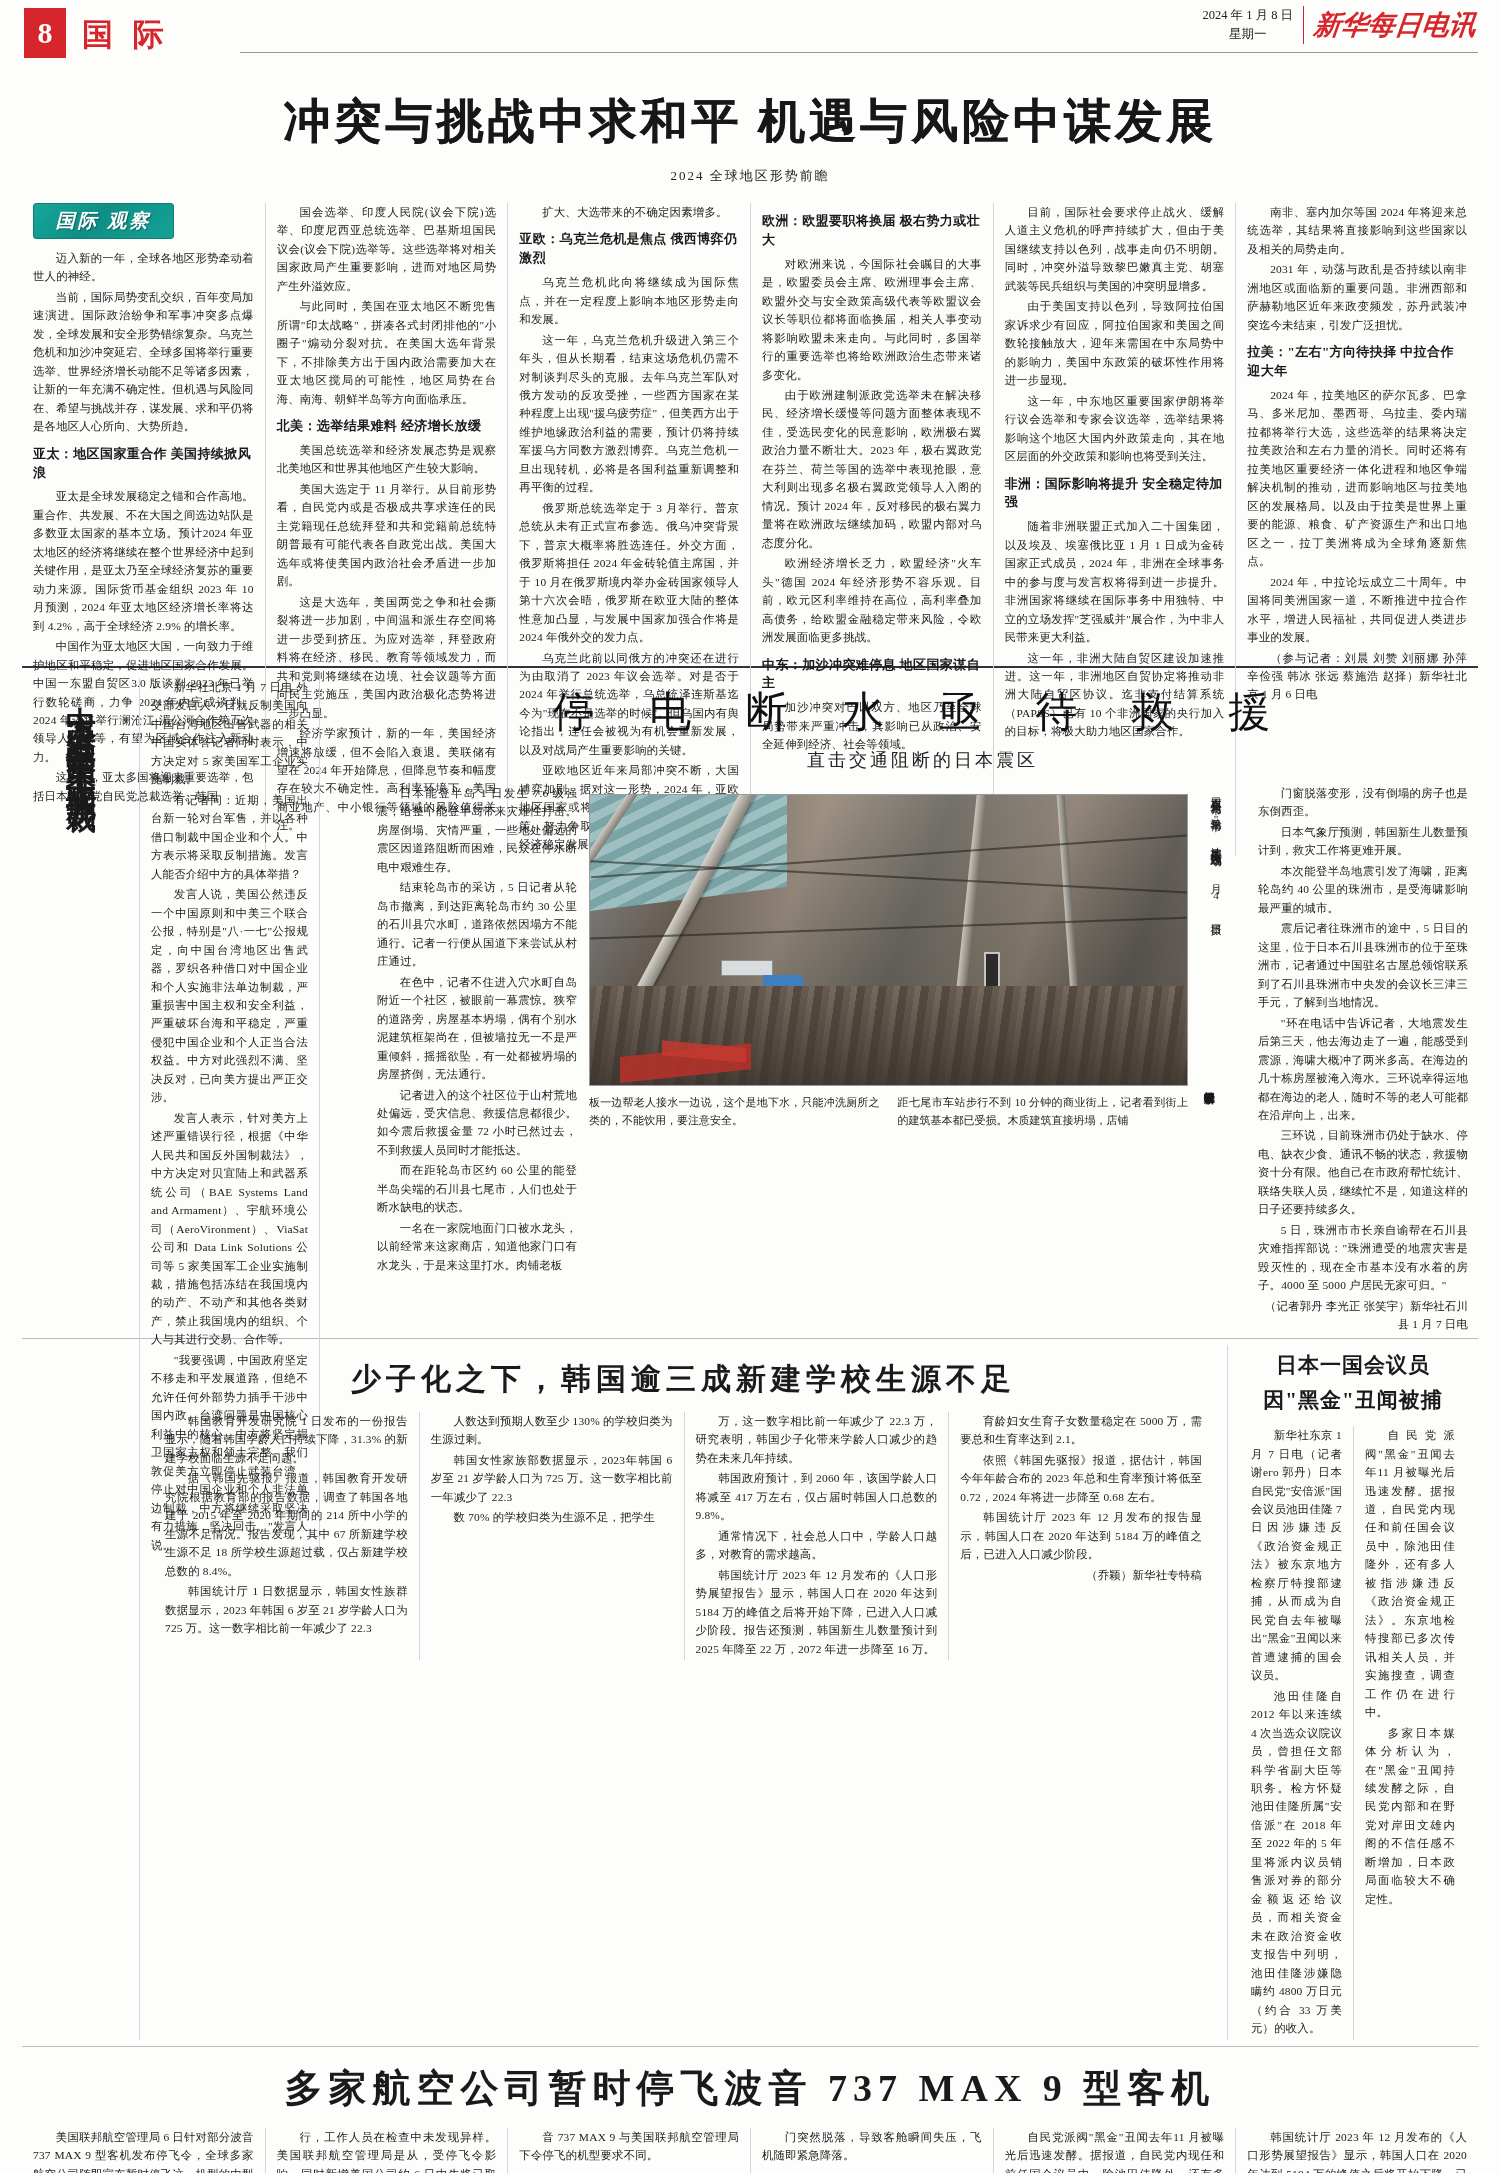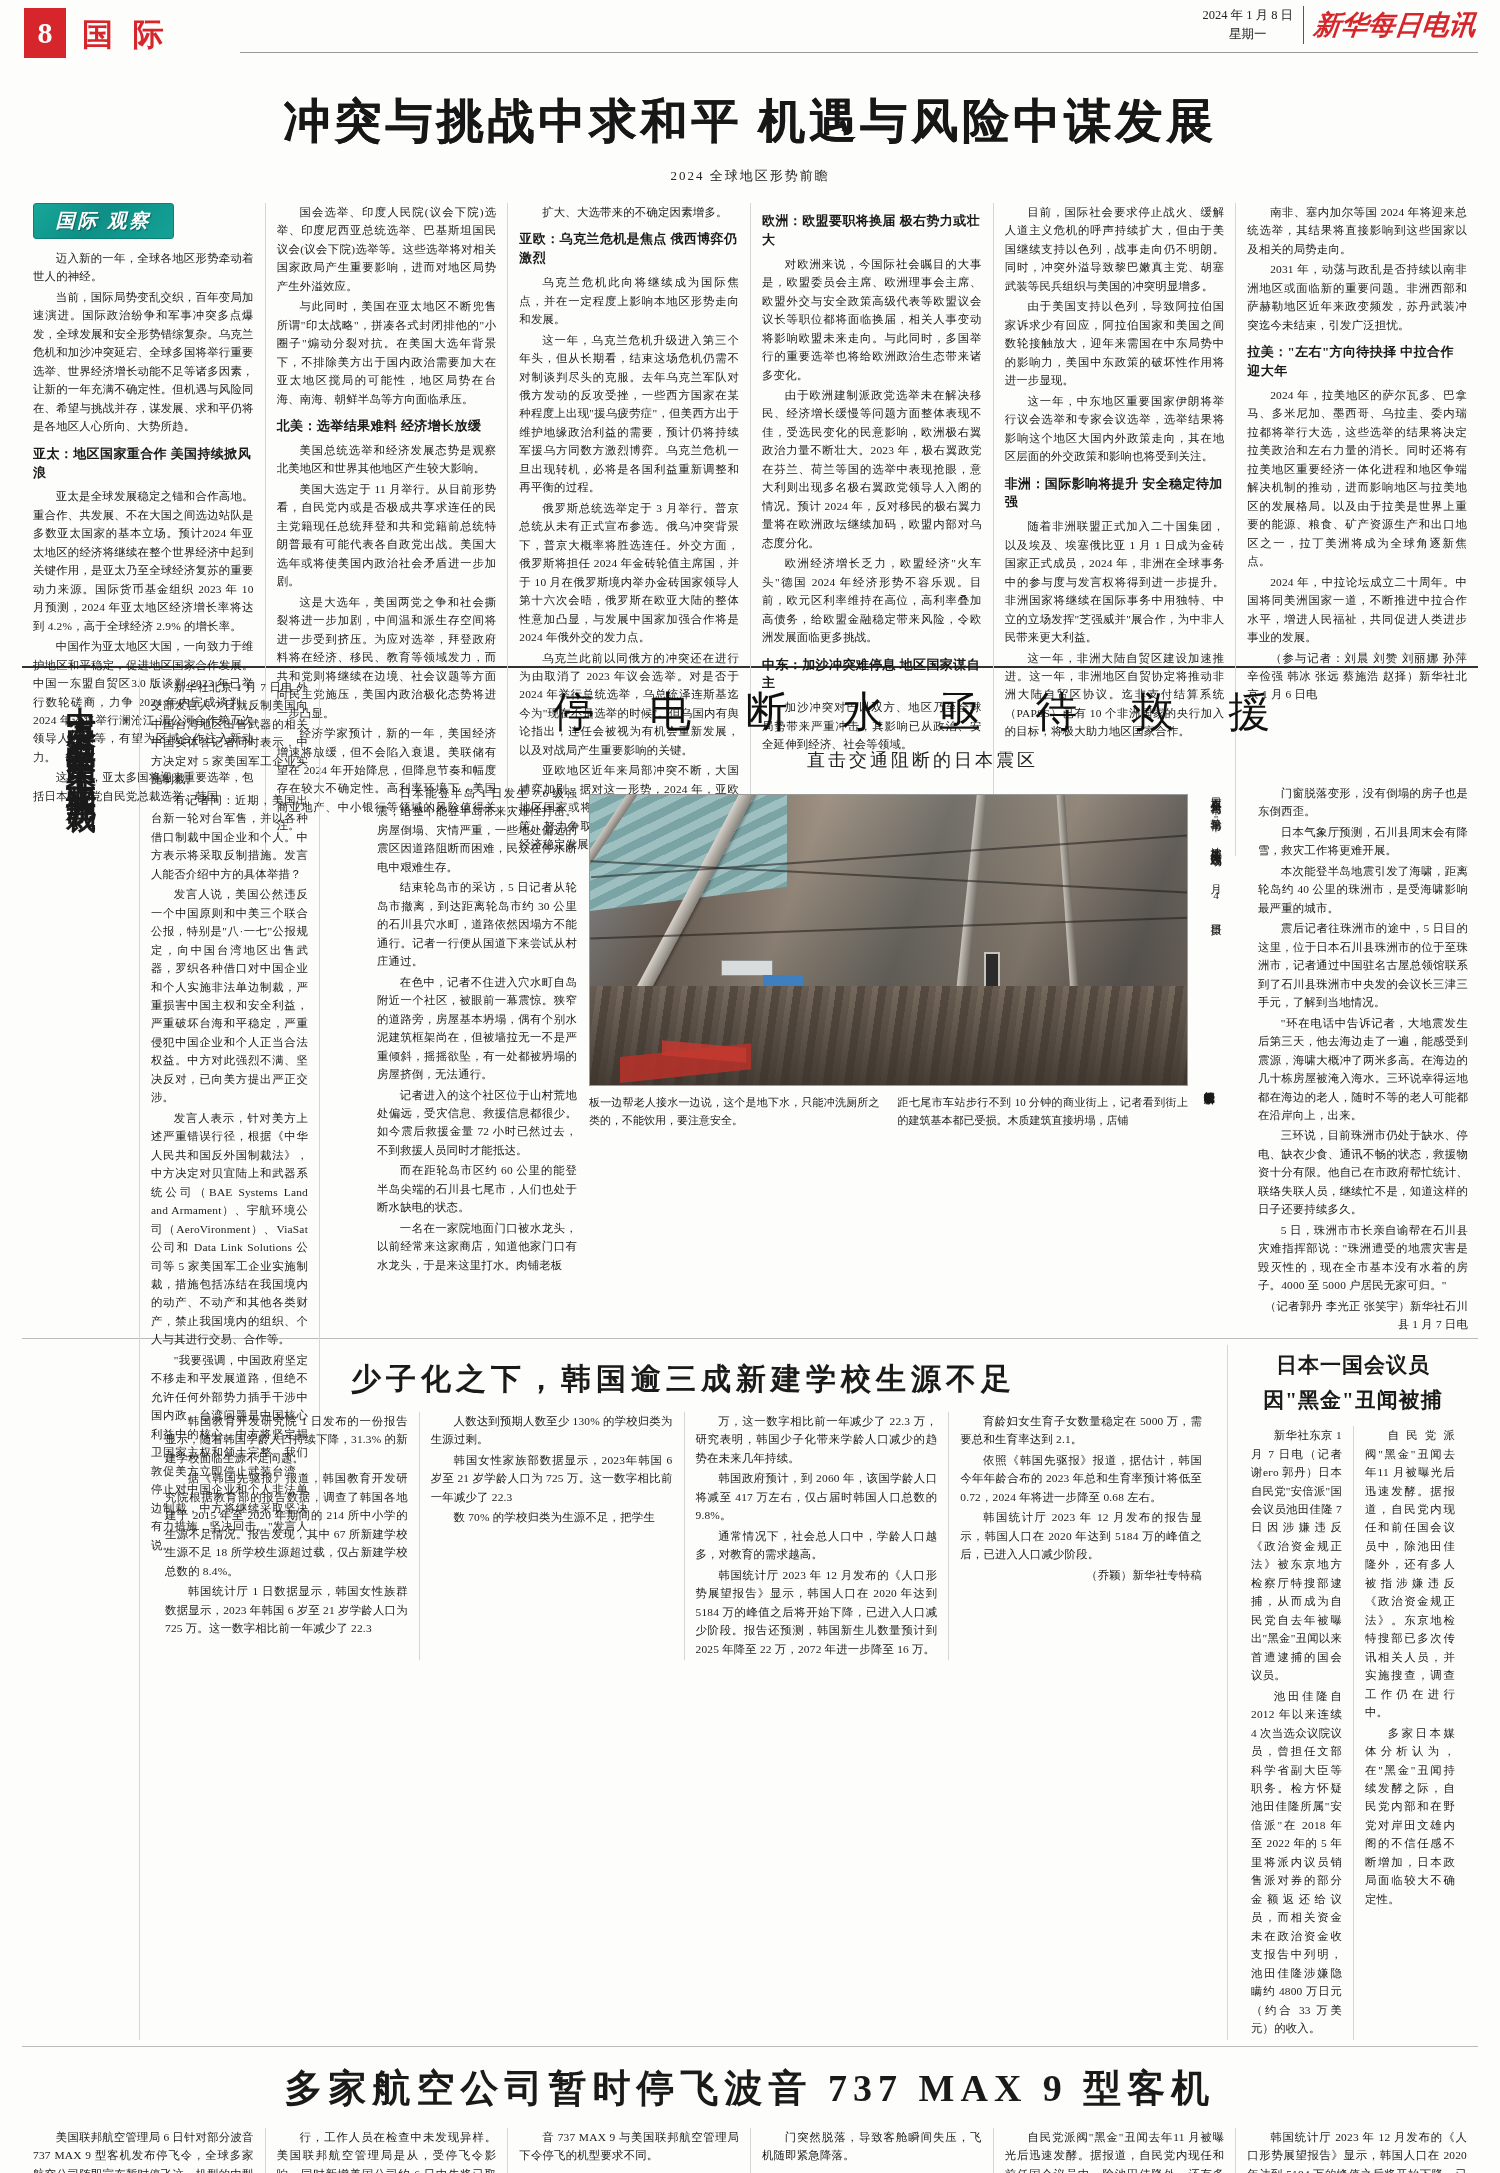--- a/index.html
+++ b/index.html
@@ -294,21 +294,21 @@
               </div>
             </div>
 
             <div style="display:flex;flex-direction:column;align-items:flex-start;padding-top:4px;">
               <div class="photo-side-vert">日本石川县轮岛市"轮岛早市"，地处震后大火烧毁现场（1 月 4 日摄）</div>
               <div class="photo-credit-vert" style="margin-top:6px;font-weight:bold;">新华社记者张笑宇摄</div>
             </div>
 
             <div>
               <p class="body">门窗脱落变形，没有倒塌的房子也是东倒西歪。</p>
-              <p class="body">日本气象厅预测，石川县周末会有降雪，救灾工作将更难开展。</p>
+              <p class="body">日本气象厅预测，韩国新生儿数量预计到，救灾工作将更难开展。</p>
               <p class="body">本次能登半岛地震引发了海啸，距离轮岛约 40 公里的珠洲市，是受海啸影响最严重的城市。</p>
               <p class="body">震后记者往珠洲市的途中，5 日目的这里，位于日本石川县珠洲市的位于至珠洲市，记者通过中国驻名古屋总领馆联系到了石川县珠洲市中央发的会议长三津三手元，了解到当地情况。</p>
               <p class="body">"环在电话中告诉记者，大地震发生后第三天，他去海边走了一遍，能感受到震源，海啸大概冲了两米多高。在海边的几十栋房屋被淹入海水。三环说幸得运地都在海边的老人，随时不等的老人可能都在沿岸向上，出来。</p>
               <p class="body">三环说，目前珠洲市仍处于缺水、停电、缺衣少食、通讯不畅的状态，救援物资十分有限。他自己在市政府帮忙统计、联络失联人员，继续忙不是，知道这样的日子还要持续多久。</p>
               <p class="body">5 日，珠洲市市长亲自谕帮在石川县灾难指挥部说："珠洲遭受的地震灾害是毁灭性的，现在全市基本没有水着的房子。4000 至 5000 户居民无家可归。"</p>
               <p class="body" style="text-align:right;text-indent:0;">（记者郭丹 李光正 张笑宇）新华社石川县 1 月 7 日电</p>
             </div>
 
           </div>
         </div>

